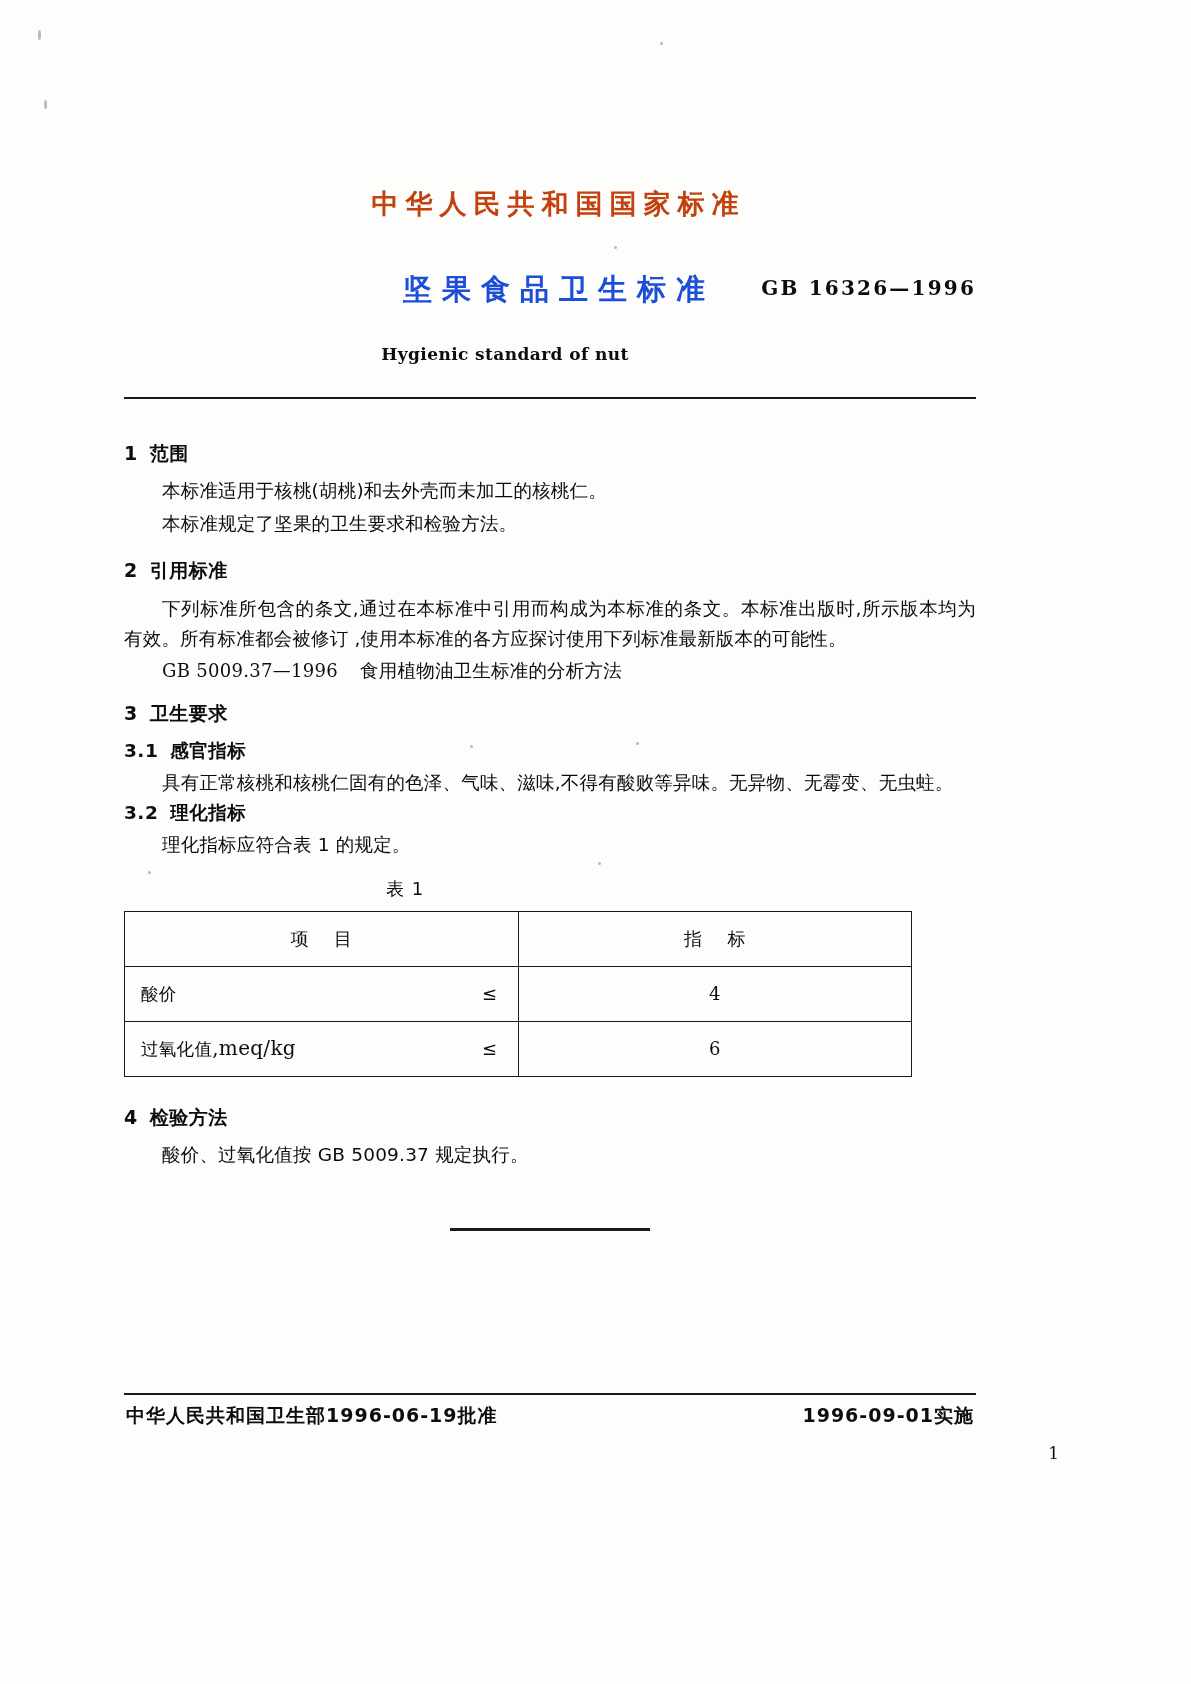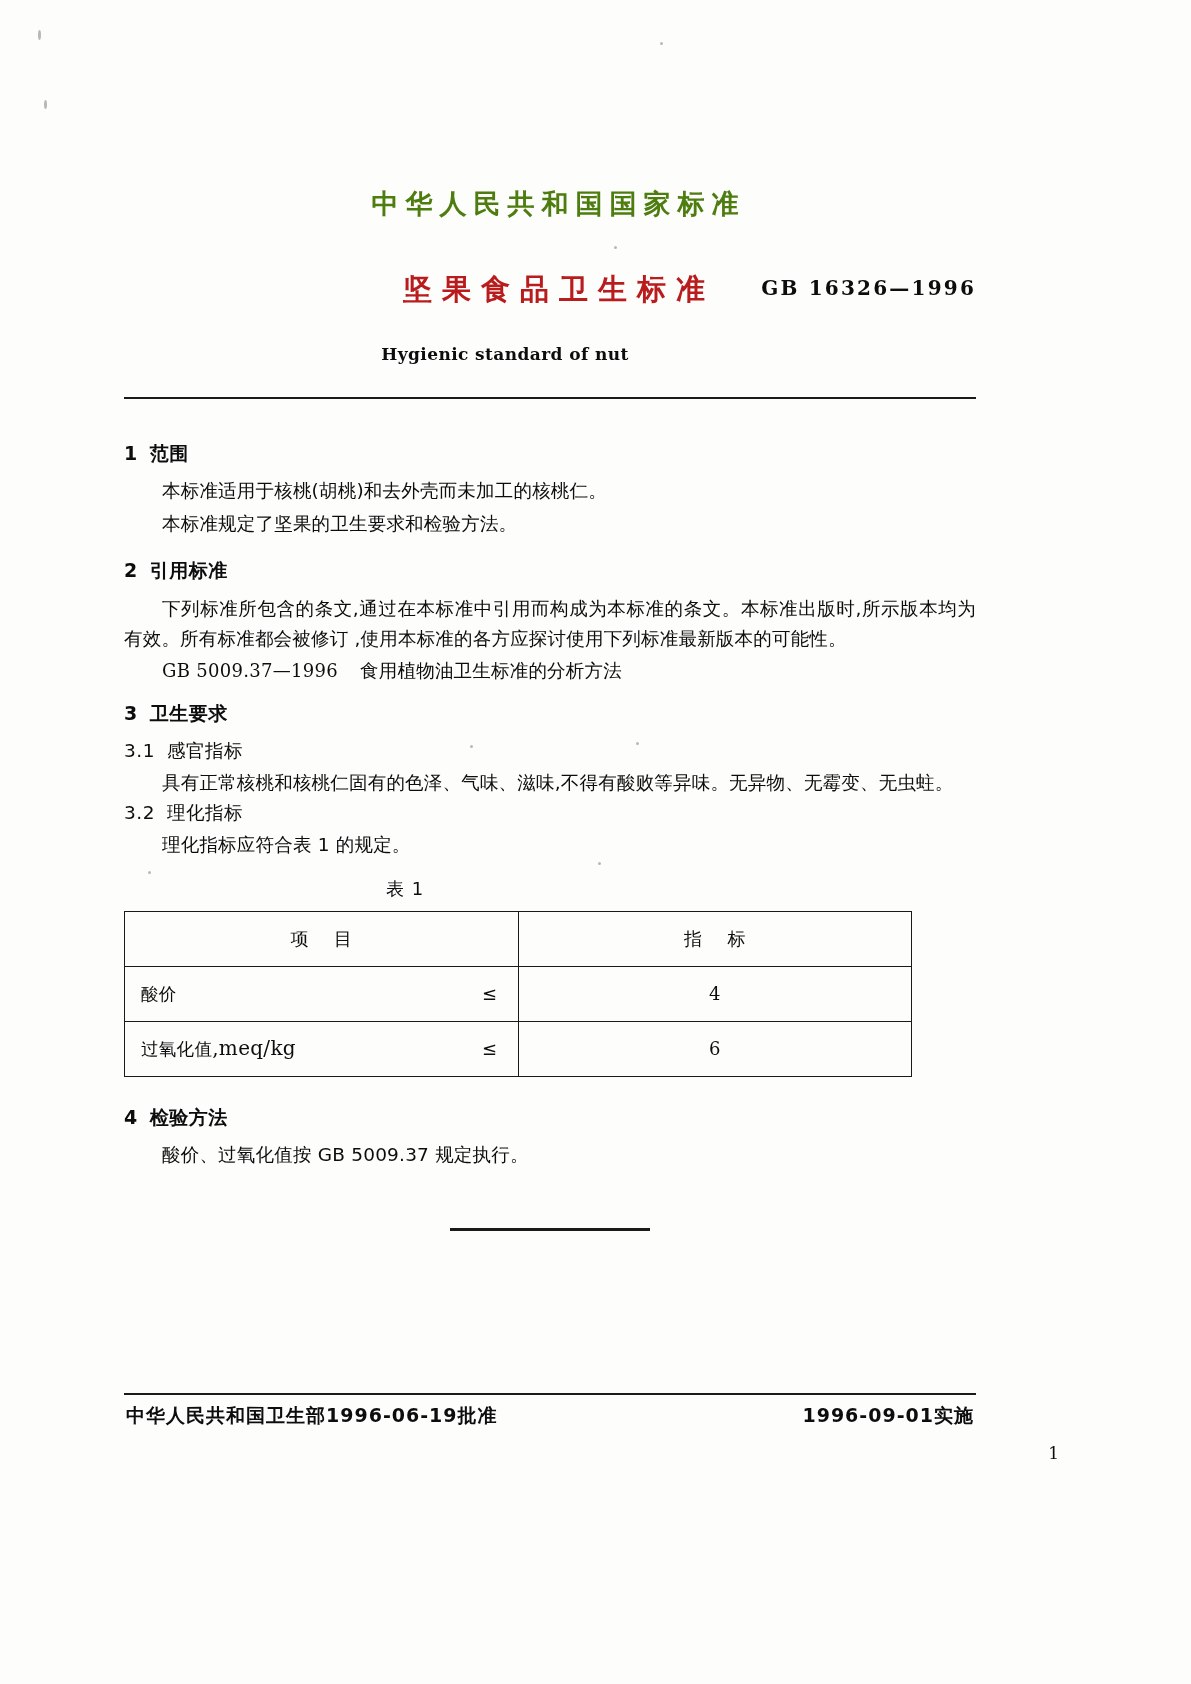--- a/index.html
+++ b/index.html
@@ -40,35 +40,35 @@
   .masthead {
     padding-top: 186px;
     text-align: center;
   }
   .nat-title {
     font-family: "DejaVu Sans", "Liberation Sans", sans-serif;
     font-size: 27px;
     font-weight: 700;
     letter-spacing: 7px;
     text-indent: 7px;
-    color: #4d7c0f;
+    color: #c2410c;
     margin-left: 10px;
   }
 
   .title-row {
     position: relative;
     margin-top: 48px;
     height: 44px;
   }
   .doc-title {
     font-size: 29px;
     font-weight: 700;
     letter-spacing: 10px;
     text-indent: 10px;
-    color: #b91c1c;
+    color: #1d4ed8;
     text-align: center;
     margin-left: 8px;
   }
   .std-number {
     position: absolute;
     right: 0px;
     top: 6px;
     font-family: "DejaVu Serif", "Liberation Serif", serif;
     font-size: 20px;
     font-weight: 700;
@@ -103,21 +103,21 @@
   h2.sec {
     font-size: 19px;
     font-weight: 700;
     margin: 0 0 8px 0;
     letter-spacing: 0.5px;
   }
   h2.sec .num { margin-right: 12px; font-weight: 700; }
 
   h3.subsec {
     font-size: 18.5px;
-    font-weight: 400;
+    font-weight: 700;
     margin: 0 0 3px 0;
     letter-spacing: 0.5px;
   }
   h3.subsec .num { margin-right: 12px; }
 
   p.para {
     margin: 0 0 3px 0;
     text-indent: 38px;
     font-size: 18.5px;
     line-height: 1.62;

